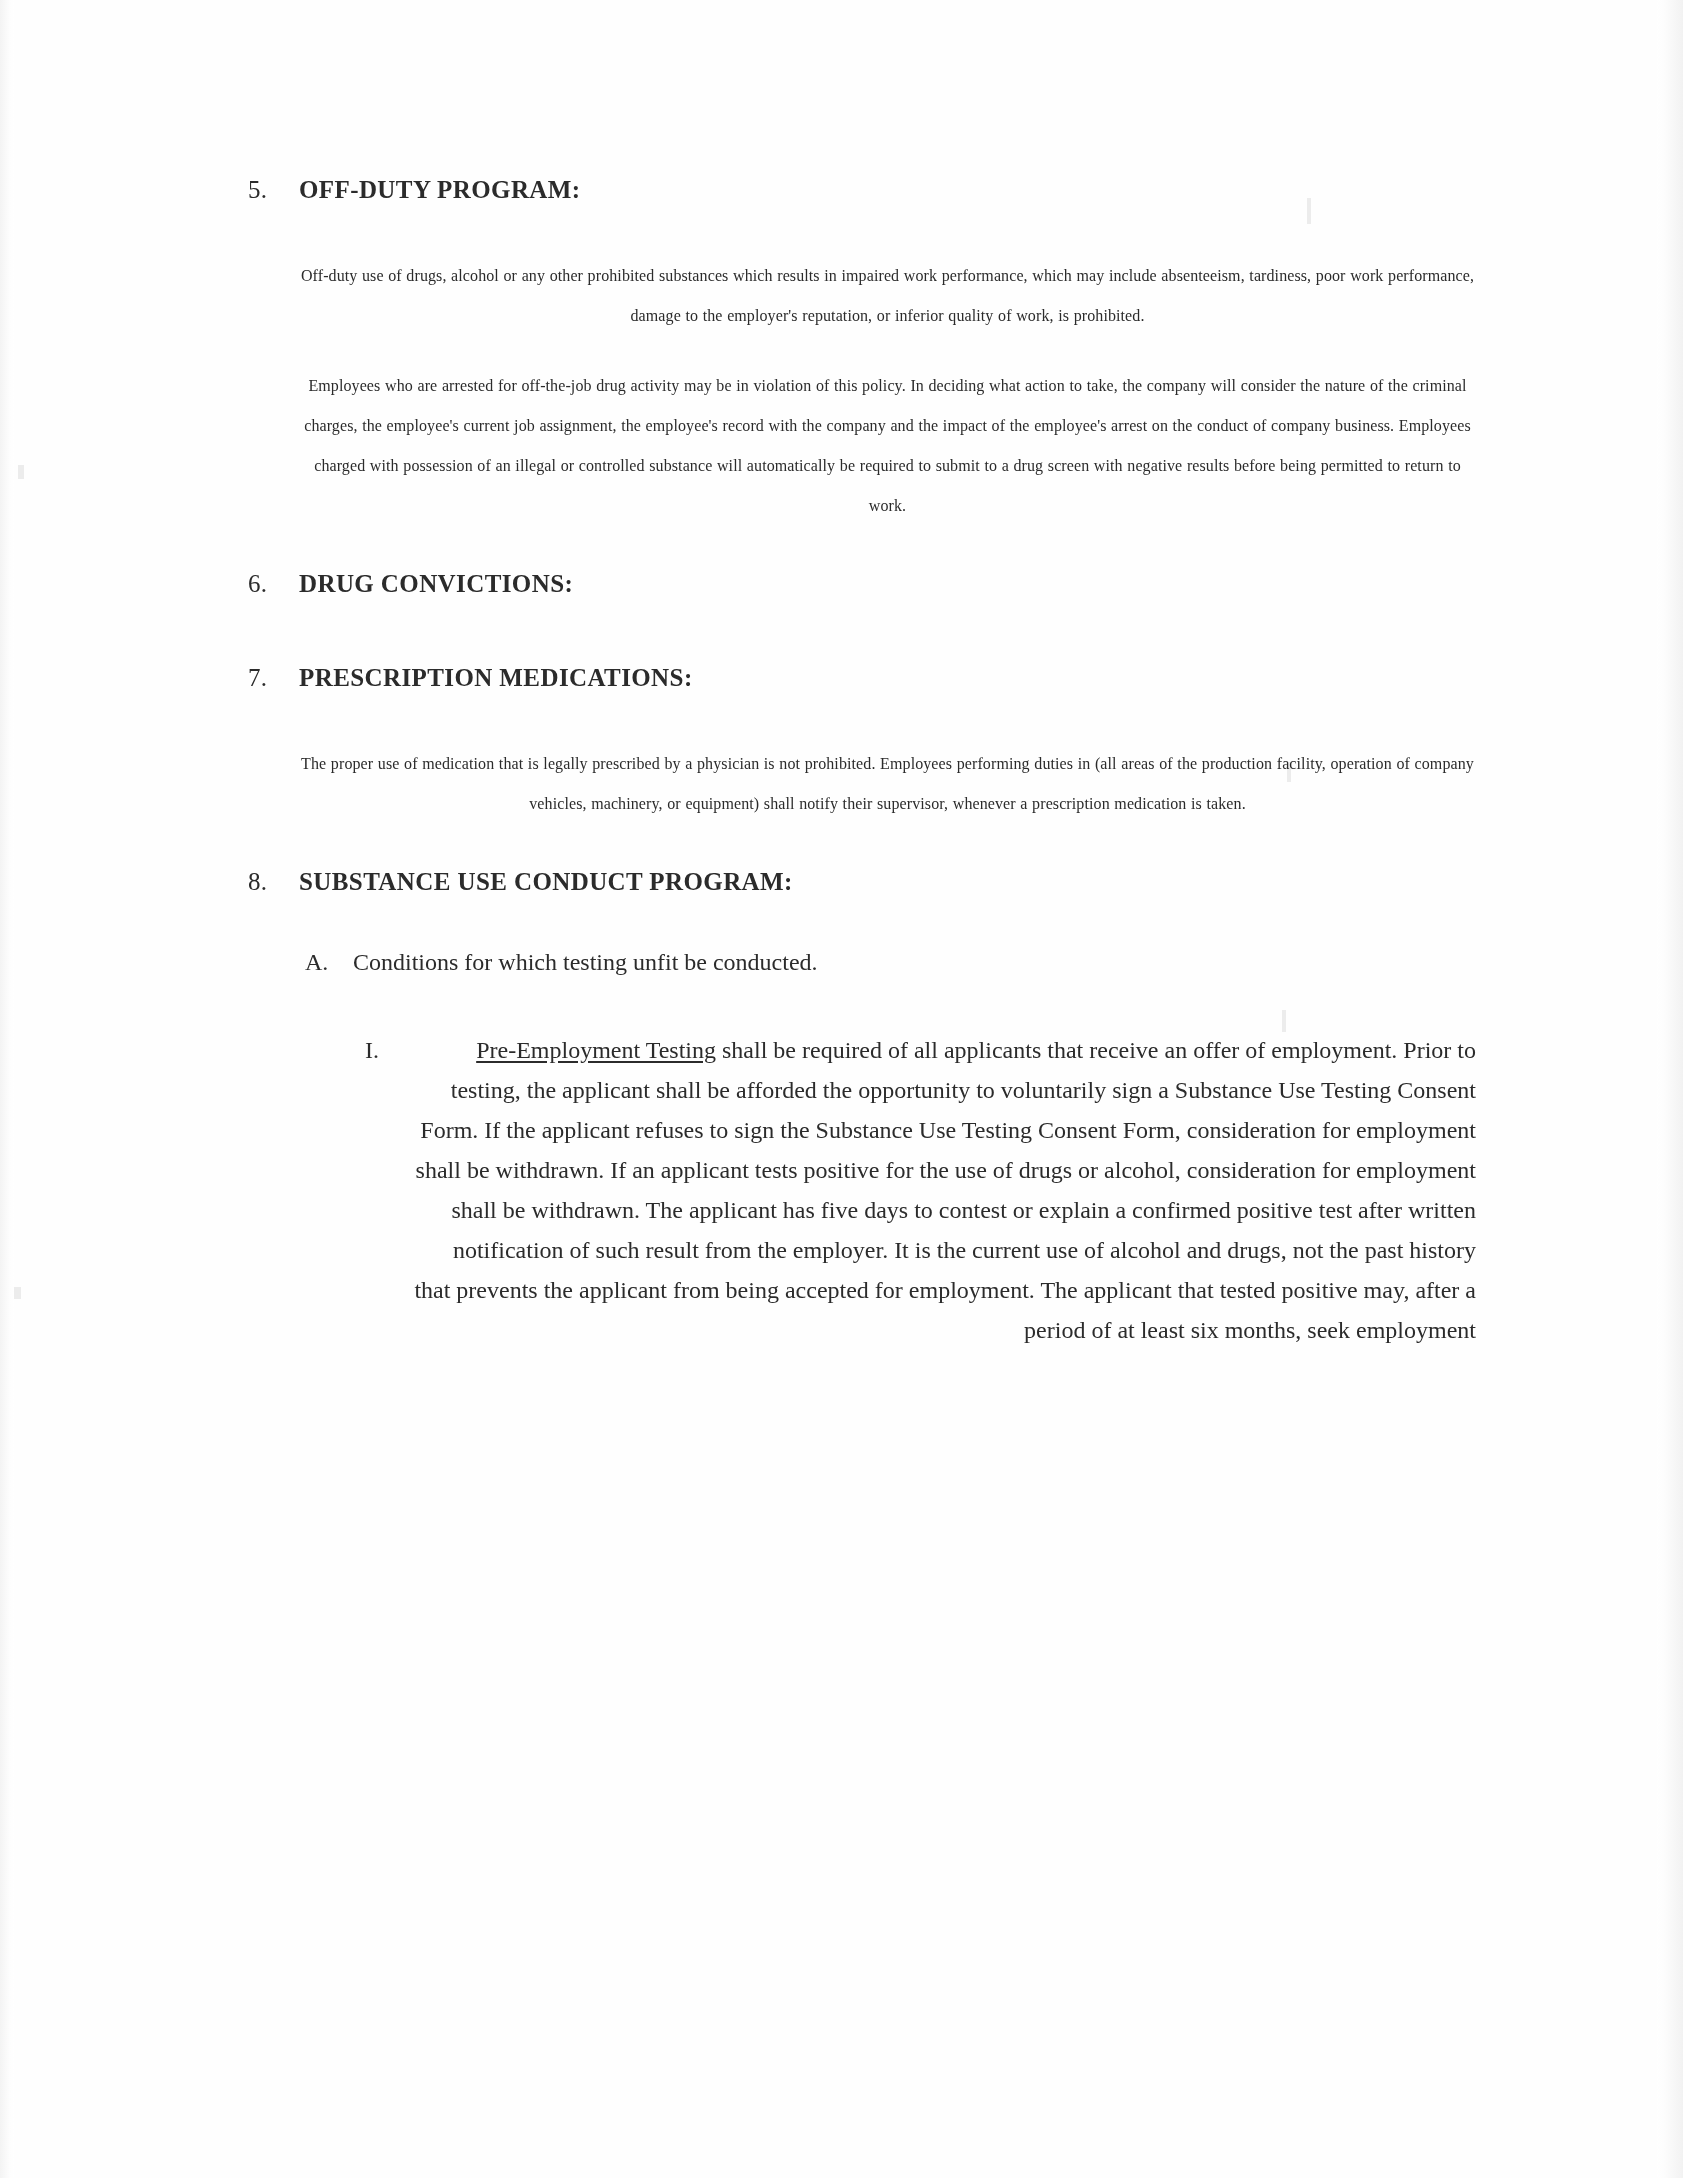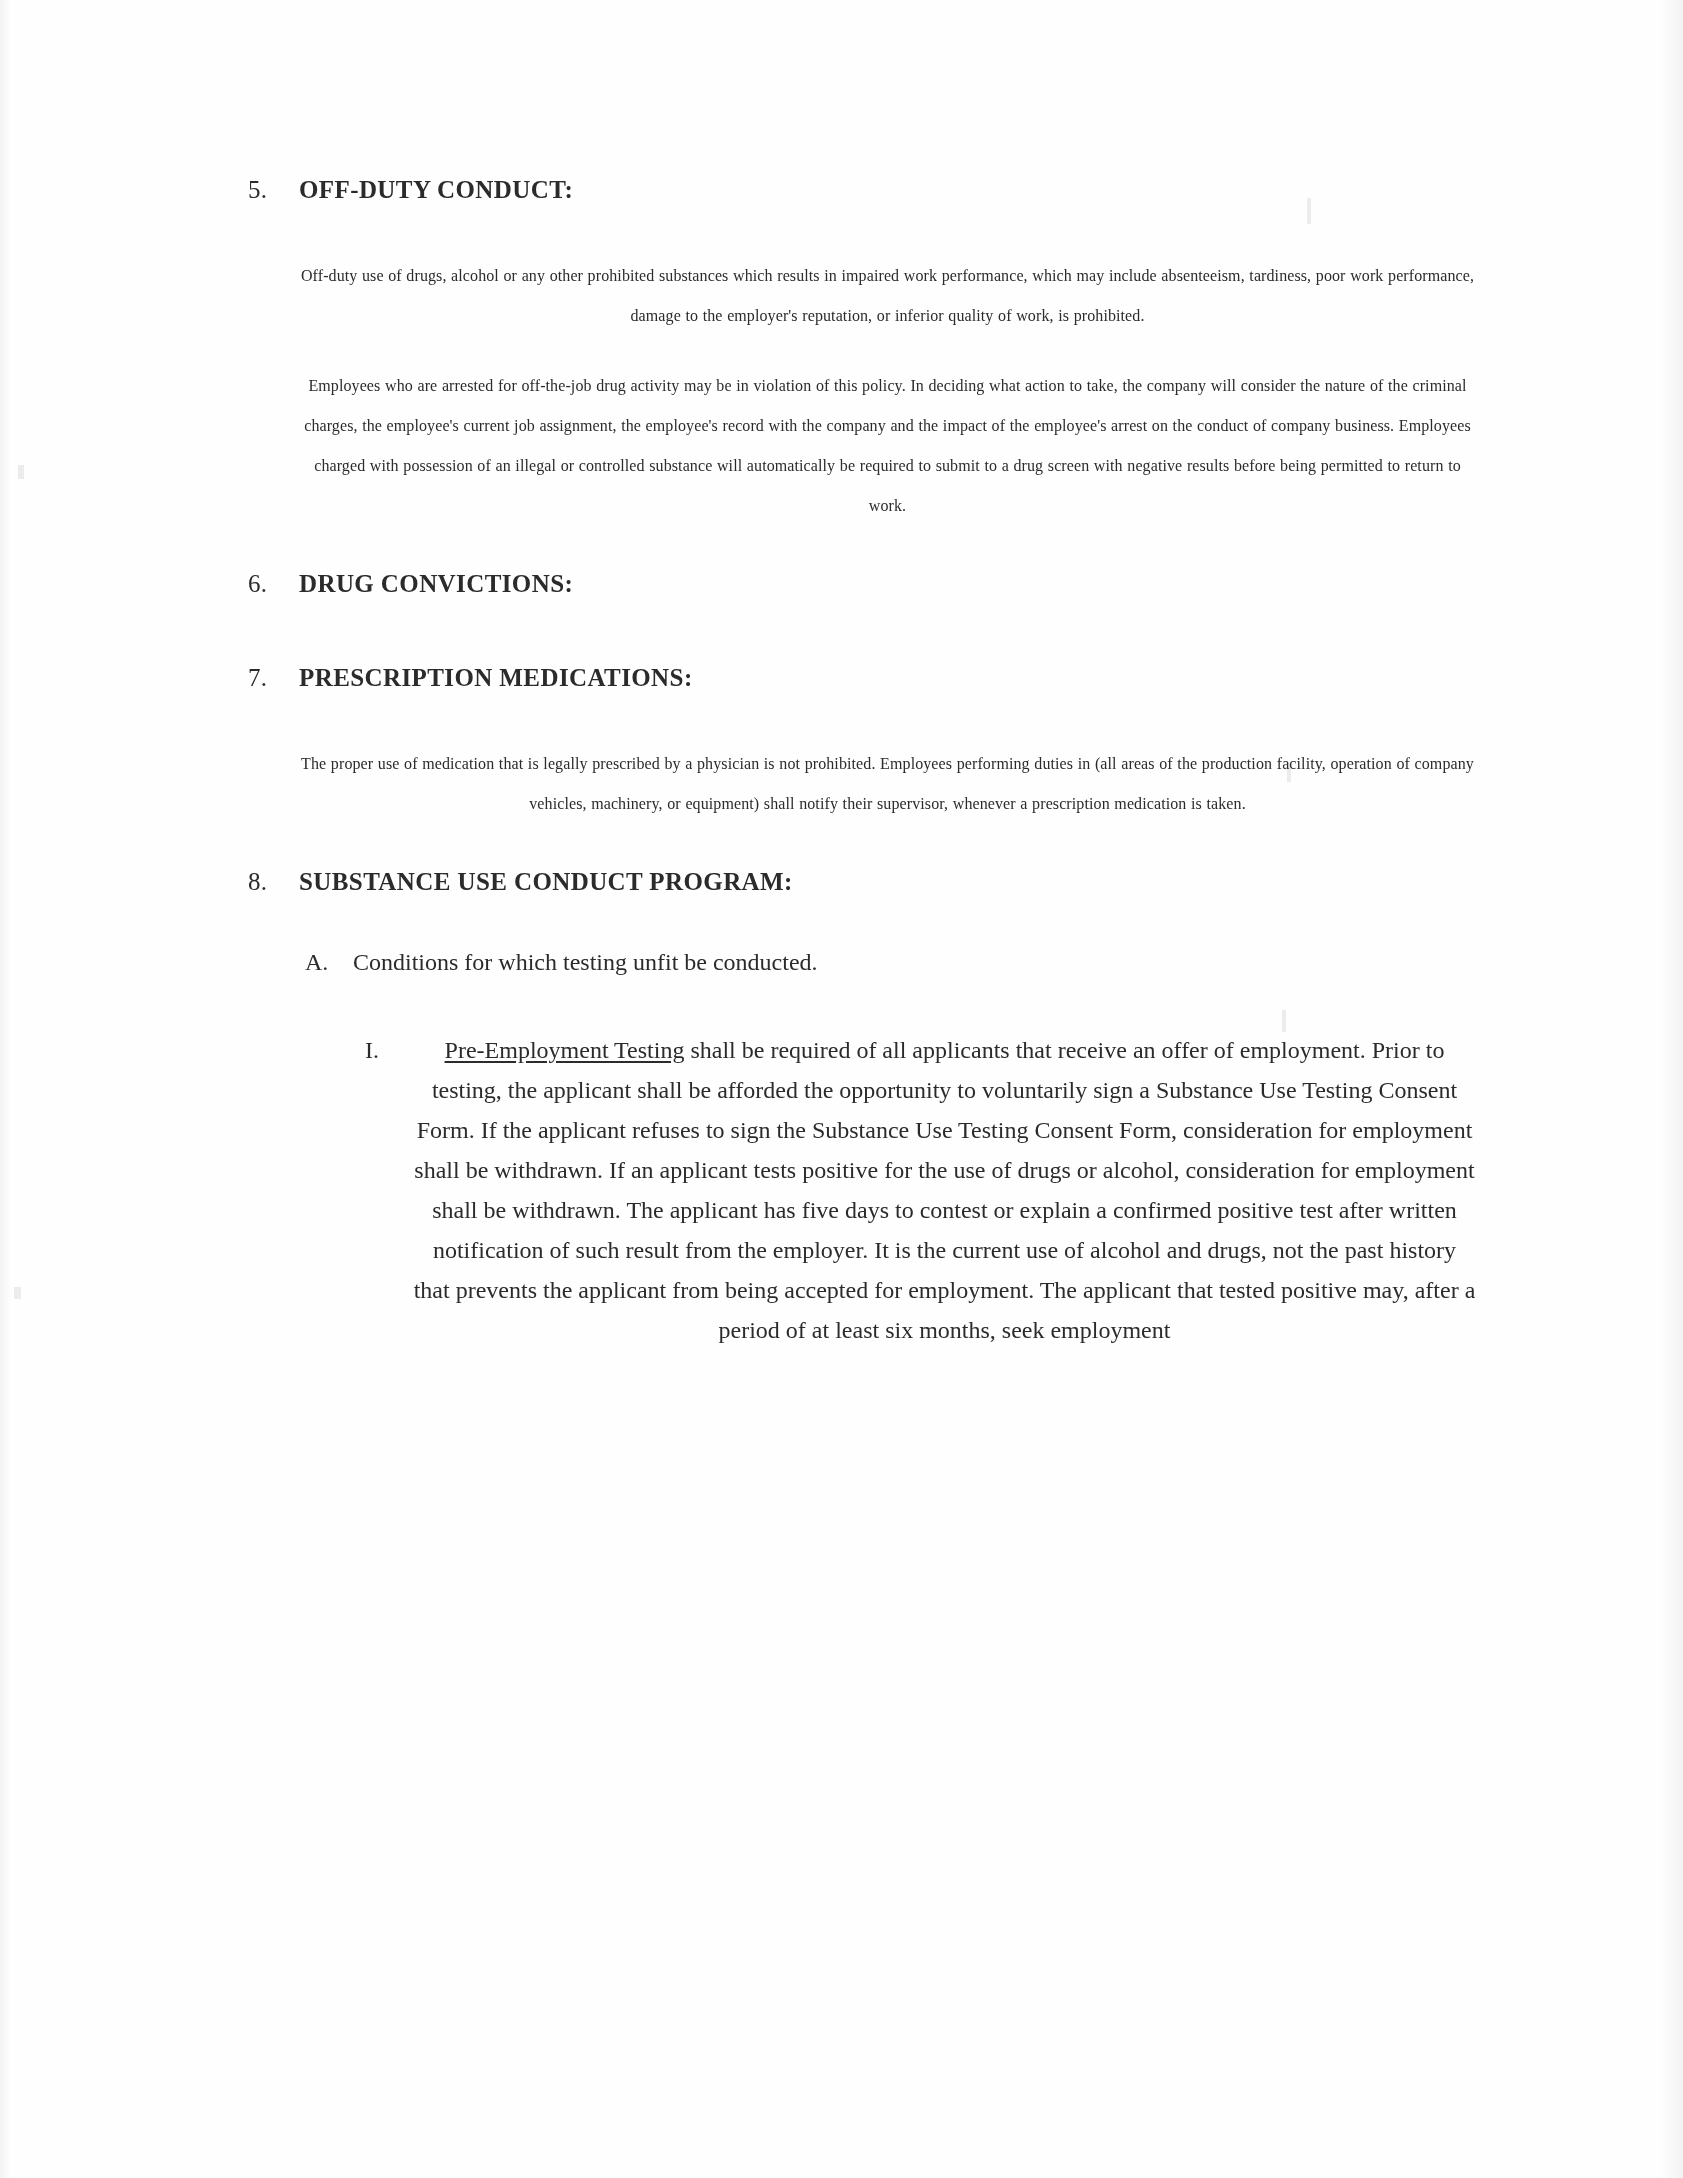--- a/index.html
+++ b/index.html
@@ -100,21 +100,21 @@
     margin: 48px 0 0 117px;
     font-size: 24px;
     line-height: 40px;
   }
   .roman-num {
     width: 48px;
     flex: 0 0 48px;
   }
   .roman-text {
     flex: 1;
-    text-align: center;
+    text-align: right;
   }
   .u-term {
     text-decoration: underline;
     text-underline-offset: 3px;
   }
 </style>
 </head>
 <body>
 
 <div class="page">
@@ -125,21 +125,21 @@
   <div class="scan-speck" style="left:1287px; top:762px; width:4px; height:20px;"></div>
   <div class="scan-speck" style="left:1282px; top:1010px; width:4px; height:22px;"></div>
   <div class="scan-speck" style="left:18px; top:465px; width:6px; height:14px;"></div>
   <div class="scan-speck" style="left:14px; top:1287px; width:7px; height:12px;"></div>
 
   <div class="content">
 
     <div class="section">
       <div class="section-head">
         <span class="sec-num">5.</span>
-        <span class="sec-title">OFF-DUTY CONDUCT:</span>
+        <span class="sec-title">OFF-DUTY PROGRAM:</span>
       </div>
       <div class="gap-sm"></div>
       <p class="para">Off-duty use of drugs, alcohol or any other prohibited substances which results in impaired work performance, which may include absenteeism, tardiness, poor work performance, damage to the employer's reputation, or inferior quality of work, is prohibited.</p>
       <p class="para">Employees who are arrested for off-the-job drug activity may be in violation of this policy.  In deciding what action to take, the company will consider the nature of the criminal charges, the employee's current job assignment, the employee's record with the company and the impact of the employee's arrest on the conduct of company business. Employees charged with possession of an illegal or controlled substance will automatically be required to submit to a drug screen with negative results before being permitted to return to work.</p>
     </div>
 
     <div class="gap-lg"></div>
 
     <div class="section">
       <div class="section-head">

